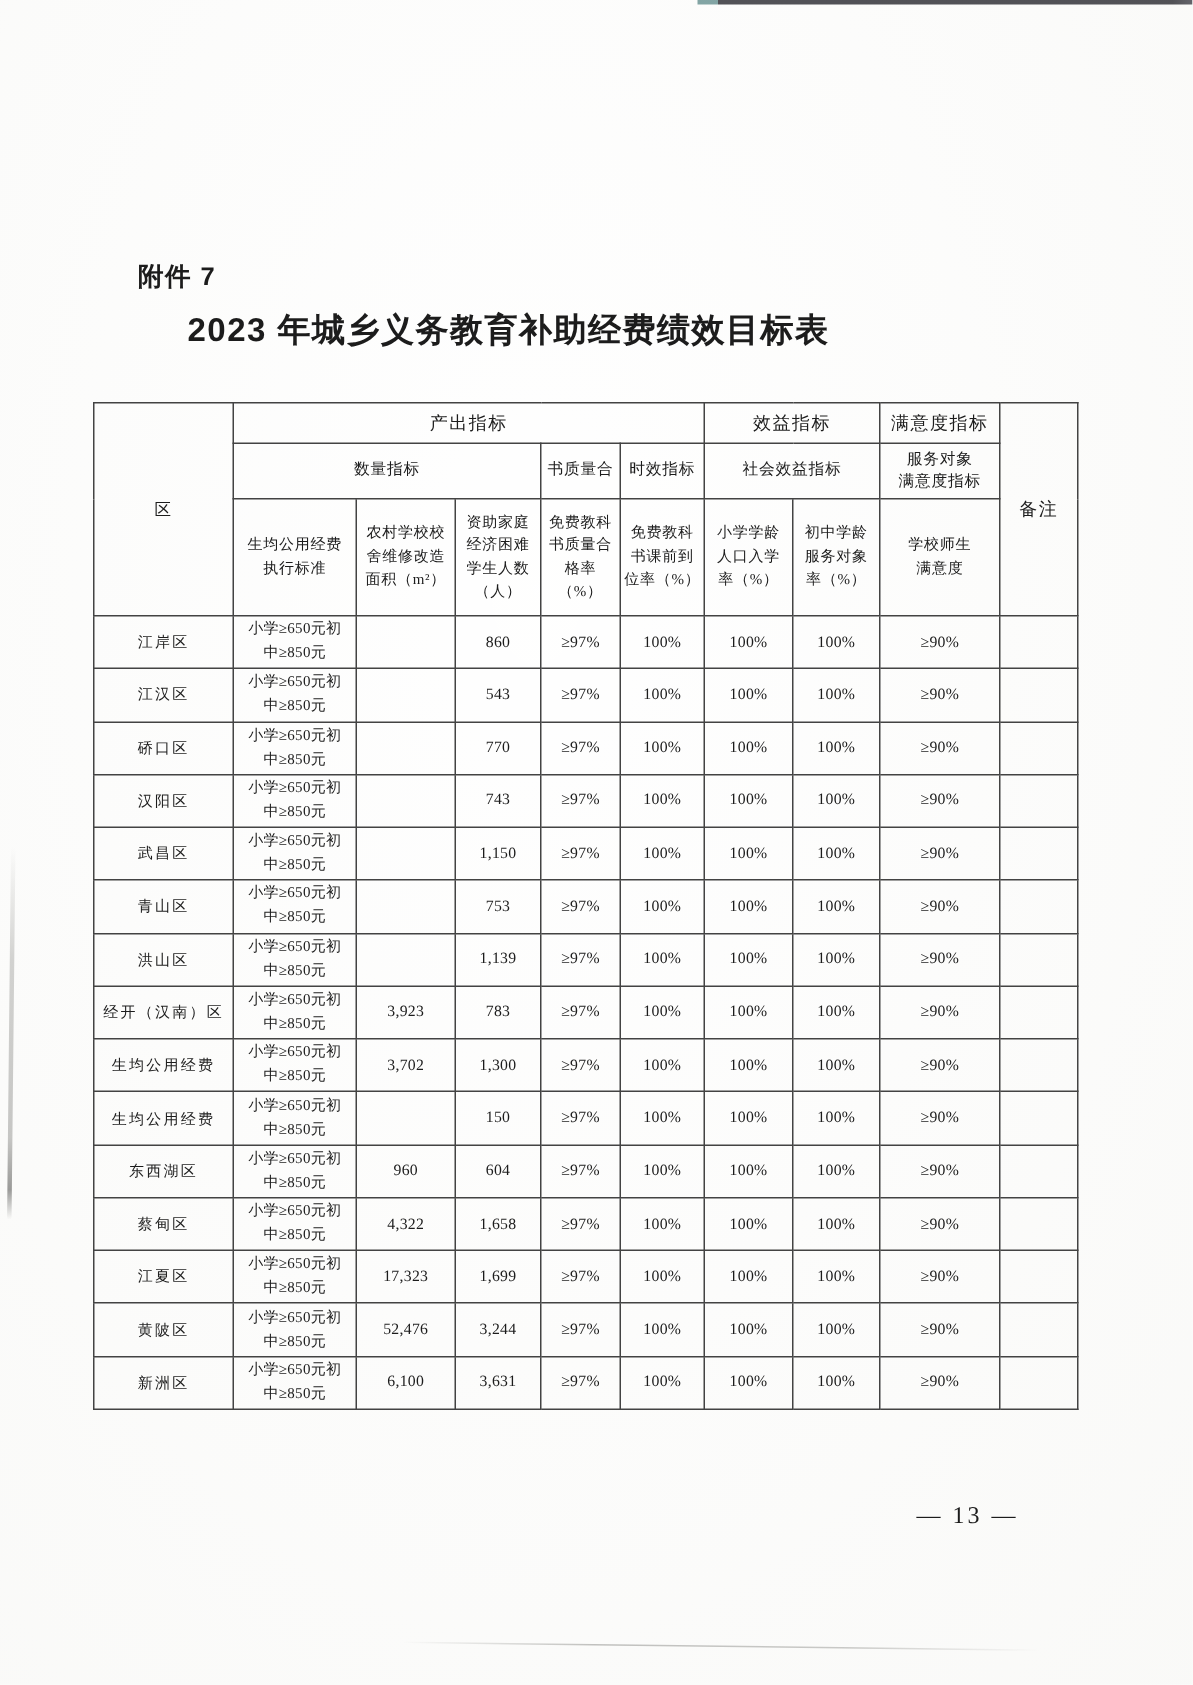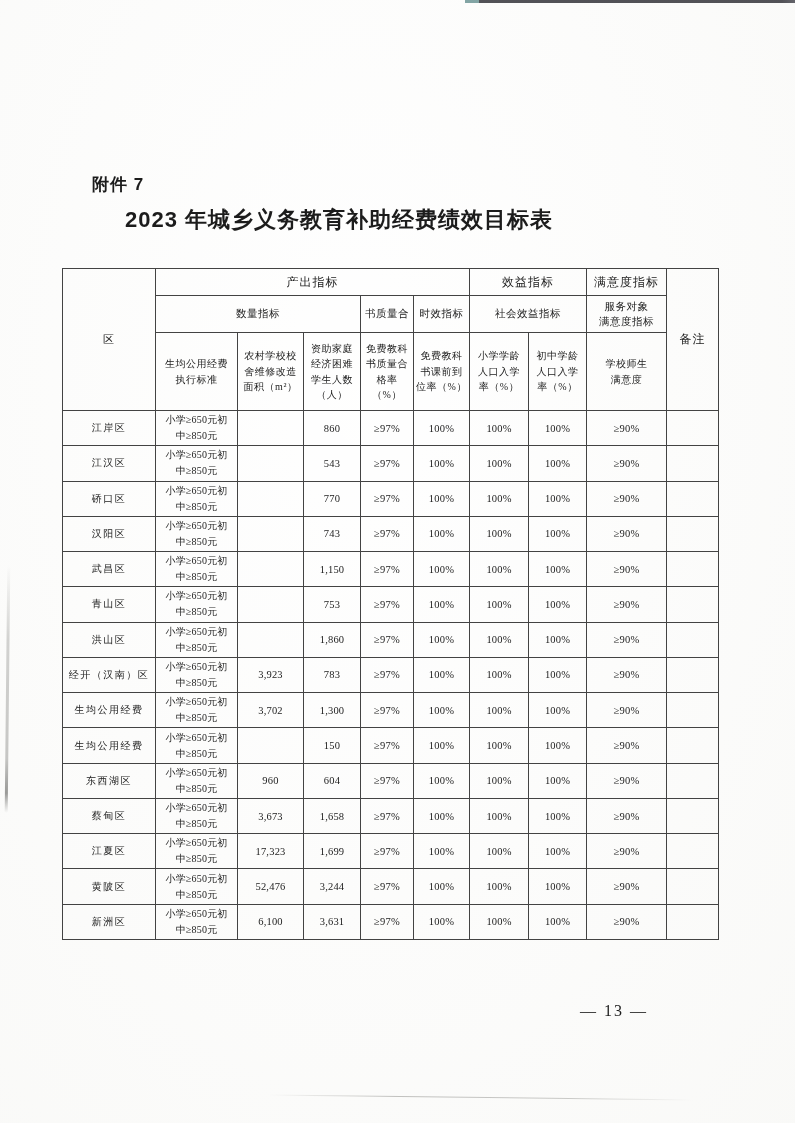--- a/index.html
+++ b/index.html
@@ -65,21 +65,21 @@
   .h3{font-size:10px;white-space:pre-line;line-height:1.55;letter-spacing:.5px;}
   .corner{font-size:11px;letter-spacing:1px;}
   .region{font-size:10px;letter-spacing:1.5px;}
   .std{
     font-size:10px;text-align:left;padding-left:3px;padding-right:1px;
     white-space:pre-line;line-height:1.6;letter-spacing:.2px;font-family:Liberation Serif, serif;
   }
   .val{font-size:10.5px;letter-spacing:.2px;}
 
   .page-number{
-    position:absolute;left:580px;top:1002px;width:130px;
+    position:absolute;left:580px;top:1002px;width:130px;text-align:center;
     font-size:16px;letter-spacing:2px;
   }
 </style>
 </head>
 <body>
 
 <div class="page"></div>
 <div class="artifact-top"></div>
 <div class="artifact-left"></div>
 <div class="artifact-crease"></div>
@@ -130,21 +130,21 @@
 书质量合
 格率
 （%）</th>
       <th class="h3">免费教科
 书课前到
 位率（%）</th>
       <th class="h3">小学学龄
 人口入学
 率（%）</th>
       <th class="h3">初中学龄
-人口入学
+服务对象
 率（%）</th>
       <th class="h3">学校师生
 满意度</th>
     </tr>
   </thead>
   <tbody>
     <tr>
       <td class="region">江岸区</td>
       <td class="std">小学≥650元初
 中≥850元</td>
@@ -220,21 +220,21 @@
       <td class="val">100%</td>
       <td class="val">100%</td>
       <td class="val">≥90%</td>
       <td class="val"></td>
     </tr>
     <tr>
       <td class="region">洪山区</td>
       <td class="std">小学≥650元初
 中≥850元</td>
       <td class="val"></td>
-      <td class="val">1,860</td>
+      <td class="val">1,139</td>
       <td class="val">≥97%</td>
       <td class="val">100%</td>
       <td class="val">100%</td>
       <td class="val">100%</td>
       <td class="val">≥90%</td>
       <td class="val"></td>
     </tr>
     <tr>
       <td class="region">经开（汉南）区</td>
       <td class="std">小学≥650元初
@@ -284,21 +284,21 @@
       <td class="val">100%</td>
       <td class="val">100%</td>
       <td class="val">100%</td>
       <td class="val">≥90%</td>
       <td class="val"></td>
     </tr>
     <tr>
       <td class="region">蔡甸区</td>
       <td class="std">小学≥650元初
 中≥850元</td>
-      <td class="val">3,673</td>
+      <td class="val">4,322</td>
       <td class="val">1,658</td>
       <td class="val">≥97%</td>
       <td class="val">100%</td>
       <td class="val">100%</td>
       <td class="val">100%</td>
       <td class="val">≥90%</td>
       <td class="val"></td>
     </tr>
     <tr>
       <td class="region">江夏区</td>

